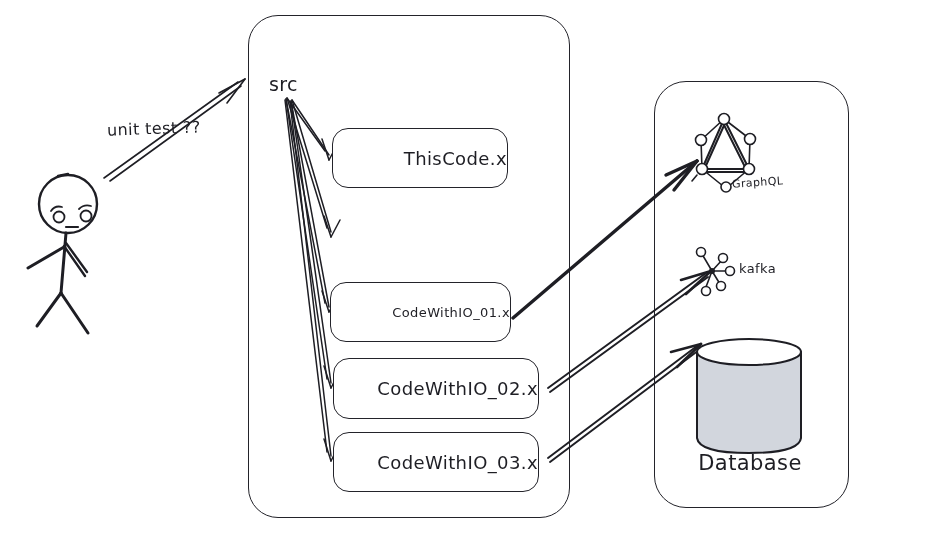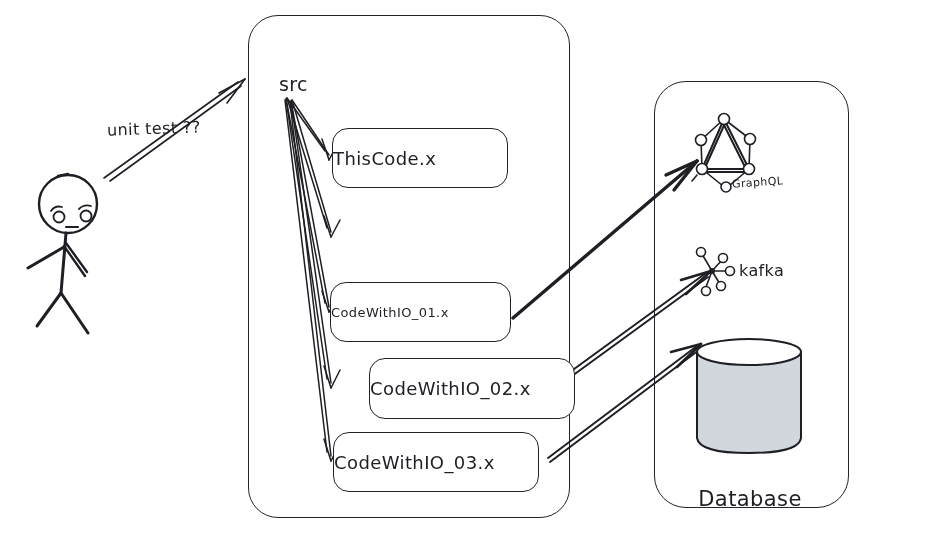--- a/index.html
+++ b/index.html
@@ -9,34 +9,34 @@
   }
   #sketch{position:absolute;left:0;top:0;}
   .lbl{position:absolute;white-space:nowrap;letter-spacing:.4px;color:#1e1e24;}
   .container{
     position:absolute;border:1.7px solid #23232a;background:transparent;
   }
   .app-container{left:248px;top:15px;width:320px;height:501px;border-radius:30px;}
   .svc-container{left:654px;top:81px;width:193px;height:425px;border-radius:32px;}
   .module{
     position:absolute;border:1.8px solid #23232a;border-radius:16px;background:#ffffff;
-    display:flex;align-items:center;justify-content:flex-start;
+    display:flex;align-items:center;justify-content:flex-end;
     font-size:18px;letter-spacing:.4px;
   }
   .m1{left:332px;top:128px;width:174px;height:58px;}
   .m2{left:332px;top:205px;width:174px;height:58px;}
   .m3{left:330px;top:282px;width:179px;height:58px;font-size:13px;}
-  .m4{left:333px;top:358px;width:204px;height:59px;margin-left:36px;}
+  .m4{left:333px;top:358px;width:204px;height:59px;}
   .m5{left:333px;top:432px;width:204px;height:58px;}
   .t-app{left:258px;top:24px;font-size:20px;}
-  .t-src{left:279px;top:73px;font-size:19px;}
+  .t-src{left:269px;top:73px;font-size:19px;}
   .t-unit{left:107px;top:119px;font-size:16px;transform:rotate(-2deg);}
   .t-graphql{left:732px;top:176px;font-size:11px;transform:rotate(-4deg);}
-  .t-kafka{left:739px;top:261px;font-size:16px;}
-  .t-db{left:695px;top:451px;width:110px;text-align:center;font-size:21px;margin-top:36px;}
+  .t-kafka{left:739px;top:261px;font-size:13px;}
+  .t-db{left:695px;top:451px;width:110px;text-align:center;font-size:21px;}
 </style>
 </head>
 <body>
 
 <div id="canvas">
 
   <div class="container app-container"></div>
   <div class="container svc-container"></div>
 
   <svg id="sketch" width="944" height="538" viewBox="0 0 944 538" fill="none" stroke="#1e1e24" stroke-width="1.8" stroke-linecap="round" stroke-linejoin="round">

